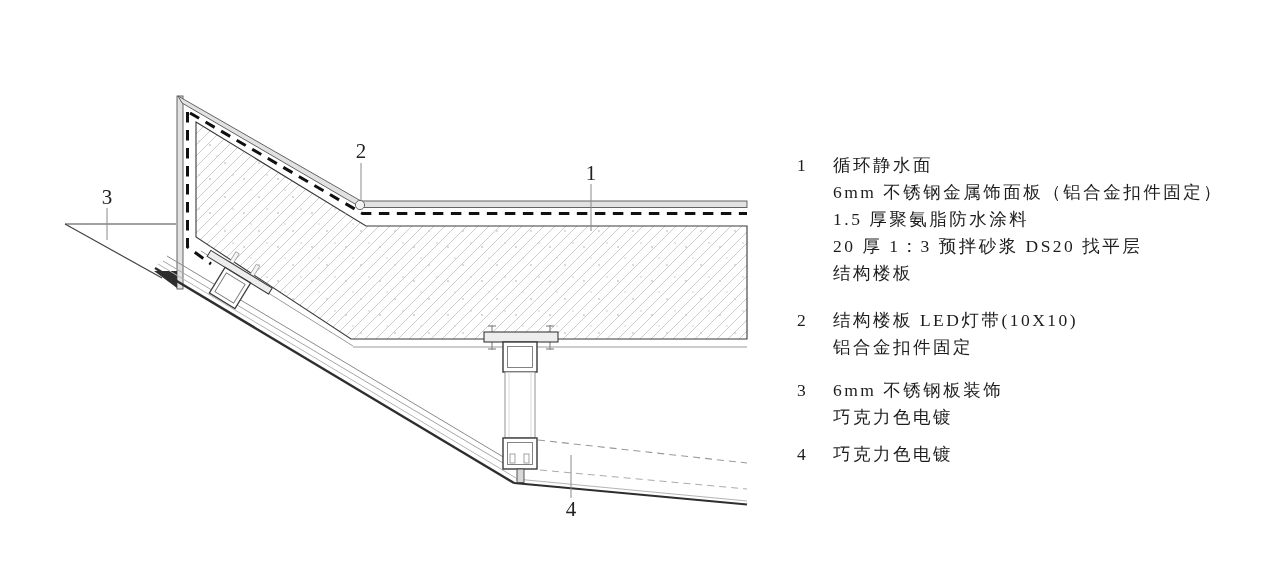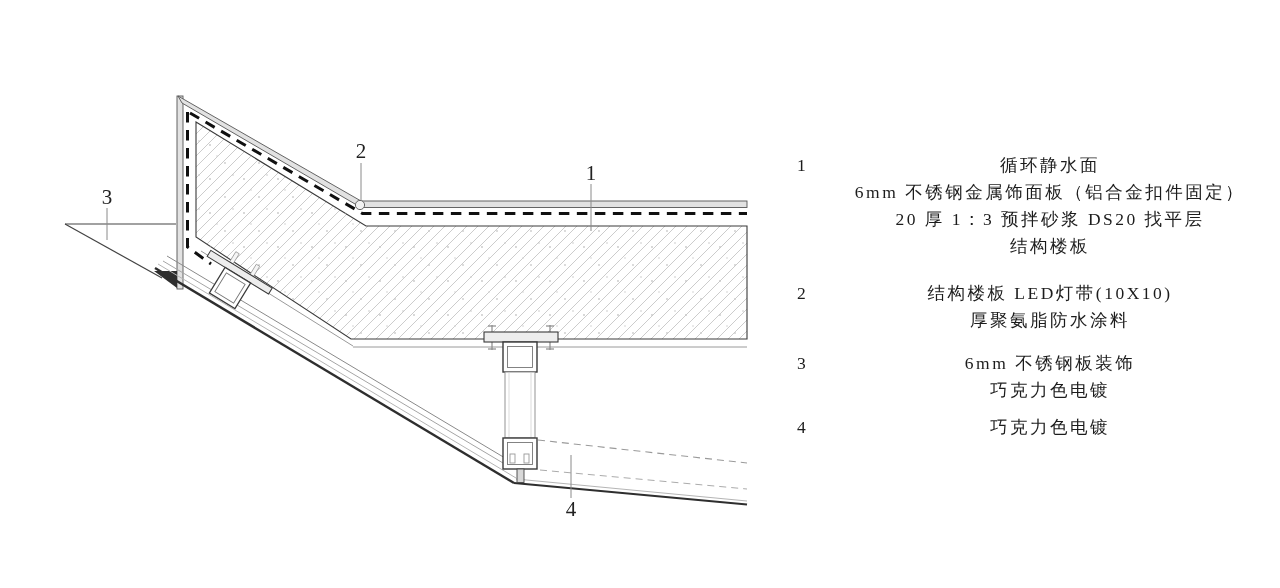--- a/index.html
+++ b/index.html
@@ -10,21 +10,21 @@
   .drawing{position:absolute;left:0;top:0;}
   .legend{
     position:absolute;left:797px;top:152px;width:470px;
     font-size:17.5px;line-height:27px;letter-spacing:2.5px;color:#1c1c1c;
   }
   .legend-item{display:grid;grid-template-columns:36px 1fr;}
   .legend-item.m1{margin-bottom:20px;}
   .legend-item.m2{margin-bottom:16px;}
   .legend-item.m3{margin-bottom:10px;}
   .legend-num{grid-column:1;}
-  .legend-lines{grid-column:2;text-align:center;}
+  .legend-lines{grid-column:2;}
   .callout-text{font-size:21px;fill:#222222;}
   svg text{font-family:"Liberation Serif","DejaVu Serif",serif;}
 </style>
 </head>
 <body>
 
 <div class="canvas">
 
   <svg class="drawing" width="780" height="588" viewBox="0 0 780 588">
     <defs>
@@ -124,30 +124,31 @@
     <text class="callout-text" x="571" y="516" text-anchor="middle">4</text>
   </svg>
 
   <div class="legend">
 
     <div class="legend-item m1">
       <div class="legend-num">1</div>
       <div class="legend-lines">
         <div>循环静水面</div>
         <div>6mm 不锈钢金属饰面板（铝合金扣件固定）</div>
+        <div>1.5 厚聚氨脂防水涂料</div>
         <div>20 厚 1：3 预拌砂浆 DS20 找平层</div>
         <div>结构楼板</div>
       </div>
     </div>
 
     <div class="legend-item m2">
       <div class="legend-num">2</div>
       <div class="legend-lines">
         <div>结构楼板 LED灯带(10X10)</div>
-        <div>厚聚氨脂防水涂料</div>
+        <div>铝合金扣件固定</div>
       </div>
     </div>
 
     <div class="legend-item m3">
       <div class="legend-num">3</div>
       <div class="legend-lines">
         <div>6mm 不锈钢板装饰</div>
         <div>巧克力色电镀</div>
       </div>
     </div>

